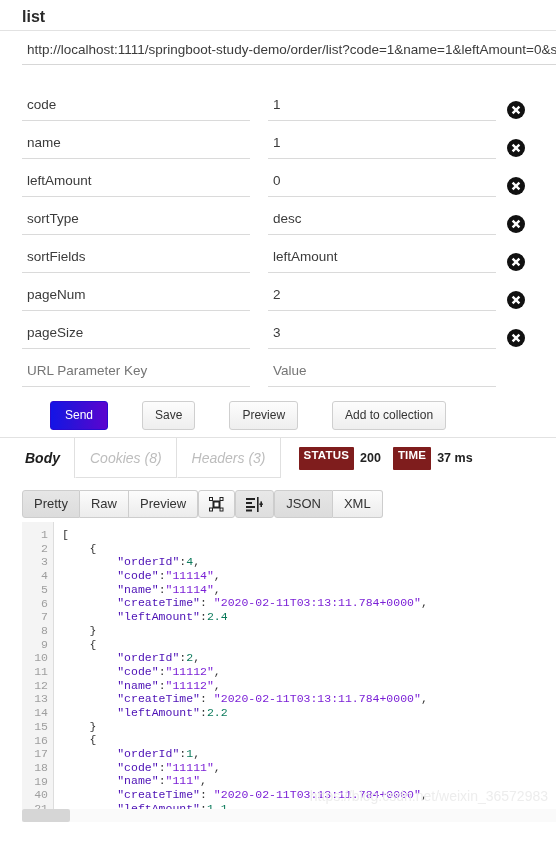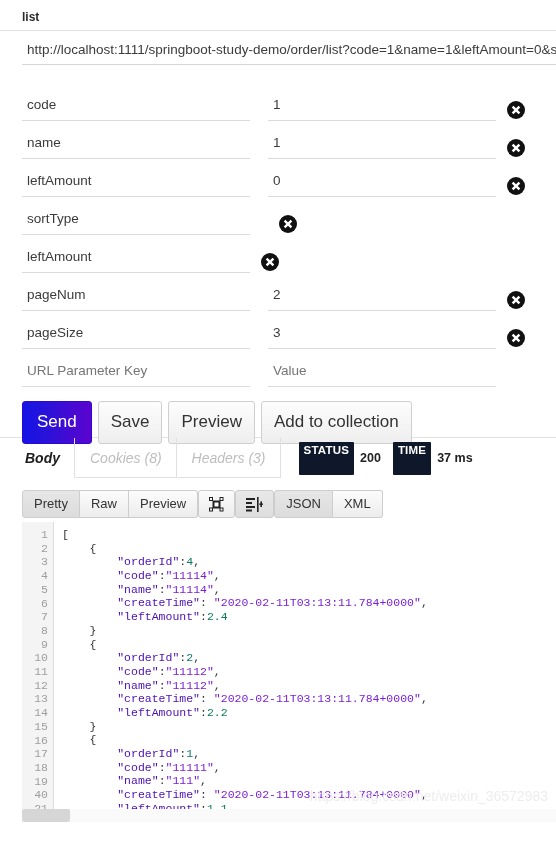--- a/index.html
+++ b/index.html
@@ -6,21 +6,21 @@
   html, body {
     margin: 0; padding: 0;
     width: 556px; height: 857px;
     background: #ffffff;
     font-family: "Liberation Sans", sans-serif;
     overflow: hidden;
   }
 
   
   .req-title {
-    font-size: 12px;
+    font-size: 16px;
     font-weight: bold;
     color: #2b2b2b;
     padding: 6px 0 0 22px;
     height: 30px;
     line-height: 22px;
   }
   .title-rule {
     height: 1px;
     background: #e2e2e2;
     margin: 0;
@@ -82,29 +82,30 @@
 
   
   .actions {
     padding: 14px 0 0 22px;
     display: flex;
     gap: 6px;
     height: 50px;
   }
   .btn {
     font-family: "Liberation Sans", sans-serif;
-    font-size: 17px;
+    font-size: 12px;
     color: #333;
     background: linear-gradient(to bottom, #fdfdfd 0%, #eeeeee 100%);
     border: 1px solid #cfcfcf;
     border-radius: 3px;
     padding: 5px 12px 6px;
-    height: 43px;
+    height: 29px;
     line-height: 16px;
     cursor: pointer;
+    margin-left: 28px;
   }
   .btn-send {
     background: linear-gradient(to right, #1414e6 0%, #2a12d8 35%, #5c04cf 100%);
     color: #ffffff;
     border: 1px solid #2a0ad0;
     padding: 5px 14px 6px;
     font-weight: normal;
   }
 
   
@@ -137,25 +138,25 @@
   }
   .meta {
     display: flex;
     align-items: center;
     gap: 6px;
     padding-left: 18px;
     font-size: 12.5px;
     color: #222;
   }
   .badge {
-    background: #0f172a;
+    background: #7f1d1d;
     color: #ffffff;
     font-size: 11.5px;
     font-weight: bold;
-    padding: 2px 5px 19px;
+    padding: 2px 5px 9px;
     border-radius: 1px;
     letter-spacing: 0.2px;
   }
   .meta-val { font-weight: bold; font-size: 12.5px; margin-right: 6px; }
 
   
   .fmt {
     display: flex;
     align-items: center;
     padding: 7px 0 0 22px;
@@ -293,28 +294,30 @@
       <input class="pcell pval" value="0" style="">
       <span class="del">
         <svg width="18" height="18" viewBox="0 0 18 18">
           <circle cx="9" cy="9" r="9" fill="#111"></circle>
           <path d="M5.6 5.6 L12.4 12.4 M12.4 5.6 L5.6 12.4" stroke="#fff" stroke-width="2.4" stroke-linecap="butt"></path>
         </svg>
       </span>
     </div>
     <div class="prow">
       <input class="pcell pkey" value="sortType" style="">
-      <span class="del">
-        <svg width="18" height="18" viewBox="0 0 18 18">
-          <circle cx="9" cy="9" r="9" fill="#111"></circle>
-          <path d="M5.6 5.6 L12.4 12.4 M12.4 5.6 L5.6 12.4" stroke="#fff" stroke-width="2.4" stroke-linecap="butt"></path>
-        </svg>
-      </span>
-    </div>
-    <div class="prow">
+      <input class="pcell pval" value="desc" style="">
+      <span class="del">
+        <svg width="18" height="18" viewBox="0 0 18 18">
+          <circle cx="9" cy="9" r="9" fill="#111"></circle>
+          <path d="M5.6 5.6 L12.4 12.4 M12.4 5.6 L5.6 12.4" stroke="#fff" stroke-width="2.4" stroke-linecap="butt"></path>
+        </svg>
+      </span>
+    </div>
+    <div class="prow">
+      <input class="pcell pkey" value="sortFields" style="">
       <input class="pcell pval" value="leftAmount" style="">
       <span class="del">
         <svg width="18" height="18" viewBox="0 0 18 18">
           <circle cx="9" cy="9" r="9" fill="#111"></circle>
           <path d="M5.6 5.6 L12.4 12.4 M12.4 5.6 L5.6 12.4" stroke="#fff" stroke-width="2.4" stroke-linecap="butt"></path>
         </svg>
       </span>
     </div>
     <div class="prow">
       <input class="pcell pkey" value="pageNum" style="">

